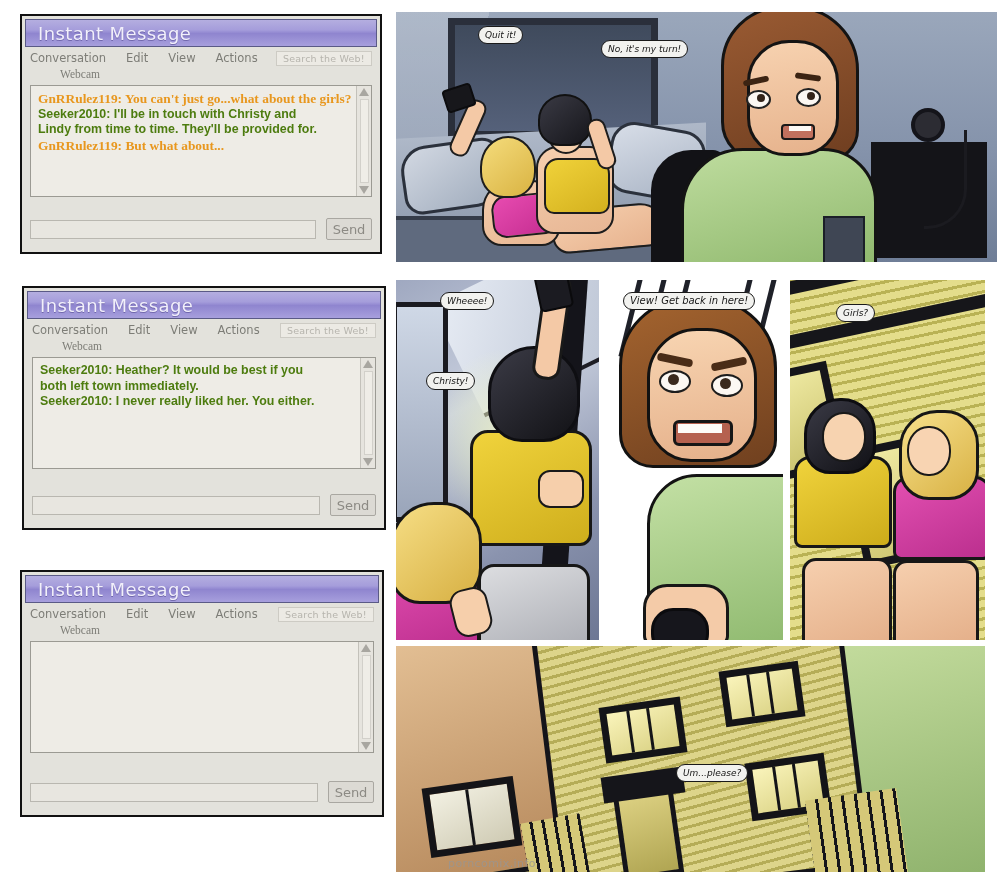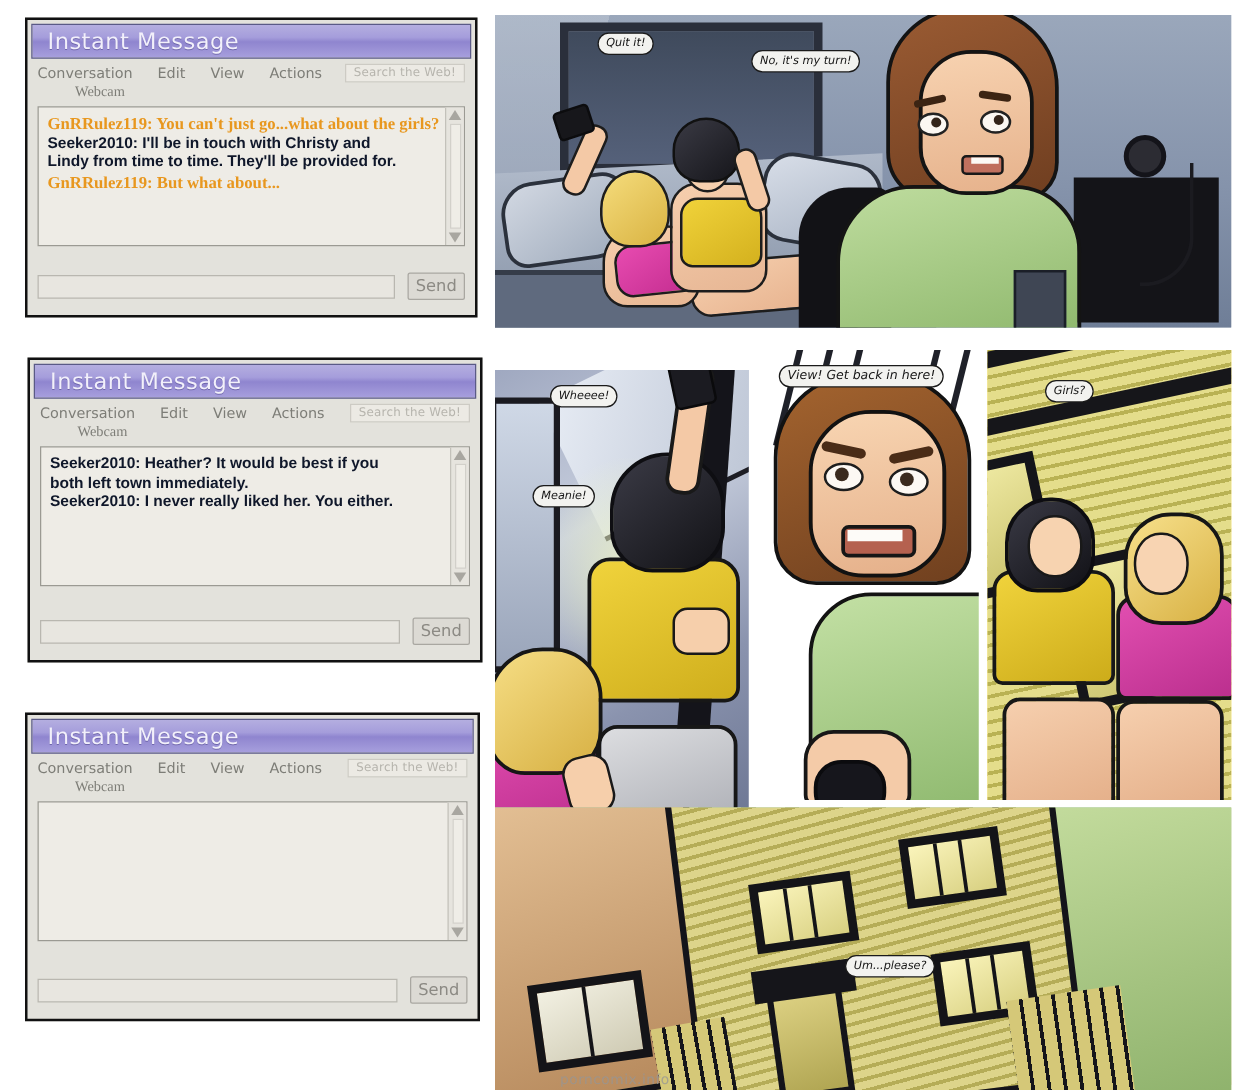--- a/index.html
+++ b/index.html
@@ -95,21 +95,21 @@
   }
   .im-chatlines {
     padding: 5px 8px 0 7px;
   }
   .chat-line {
     font-size: 12.4px;
     line-height: 15.6px;
     white-space: nowrap;
   }
   .chat-line.self {
-    color: #0f172a;
+    color: #4d7c0f;
     font-weight: bold;
     font-family: "Liberation Sans", sans-serif;
   }
   .chat-line.other {
     color: #e8971e;
     font-weight: bold;
     font-family: "Liberation Serif", serif;
     font-size: 13.4px;
   }
 
@@ -194,20 +194,21 @@
     color: #151515;
     white-space: nowrap;
     line-height: 12px;
     z-index: 6;
   }
   .bubble.big { font-size: 10px; }
 
   
   #panel-1 {
     background: linear-gradient(160deg, #8e9bb0 0%, #a6b2c4 30%, #7f8ea6 60%, #6e7d95 100%);
+    padding-left: 12px;
   }
   .p1-wall {
     position: absolute; inset: 0;
     background:
       linear-gradient(105deg, rgba(255,255,255,.20) 0 14%, rgba(0,0,0,0) 14%),
       linear-gradient(180deg, #9aa7bb 0%, #8593ab 55%, #6f7e97 100%);
   }
   .p1-window {
     position: absolute;
     left: 52px; top: 6px; width: 210px; height: 120px;
@@ -542,21 +543,21 @@
     width: 80px; height: 56px; border-radius: 24px 24px 10px 10px;
     background: #f4cba8; border: 3px solid #171717; z-index: 4;
   }
   .p3-obj {
     position: absolute; left: 44px; bottom: -16px;
     width: 52px; height: 42px; border-radius: 22px;
     background: #16161c; border: 3px solid #0b0b0e; z-index: 5;
   }
 
   
-  #panel-4 { background: #fde047; }
+  #panel-4 { background: #22c55e; }
   .p4-siding {
     position: absolute; inset: -40px;
     background: repeating-linear-gradient(
       -12deg,
       #e4dd8b 0px, #e4dd8b 7px,
       #b9b254 7px, #b9b254 10px
     );
   }
   .p4-beam {
     position: absolute; height: 13px; background: #16161a;
@@ -833,41 +834,41 @@
   <div class="p1-guy-body"></div>
   <div class="p1-tower"></div>
   <div class="p1-monitor"></div>
   <div class="p1-webcam"></div>
   <div class="p1-cable"></div>
 
   <div class="bubble" style="left:82px; top:14px;">Quit it!</div>
   <div class="bubble" style="left:205px; top:28px;">No, it's my turn!</div>
 </div>
 
-<div class="comic-panel" id="panel-2" style="left:396px; top:280px; width:203px; height:360px;margin-top:16px;">
+<div class="comic-panel" id="panel-2" style="left:396px; top:280px; width:203px; height:360px;">
   <div class="p2-ceiling"></div>
   <div class="p2-glow"></div>
   <div class="p2-jamb"></div>
   <div class="p2-door"></div>
 
   <div class="p2-dark-shorts"></div>
   <div class="p2-dark-shirt"></div>
   <div class="p2-dark-face"></div>
   <div class="p2-dark-hair"></div>
   <div class="p2-dark-arm"></div>
   <div class="p2-remote"></div>
   <div class="p2-dark-hand"></div>
 
   <div class="p2-blonde-body"></div>
   <div class="p2-blonde-face"></div>
   <div class="p2-blonde-hair"></div>
   <div class="p2-blonde-hand"></div>
 
   <div class="bubble" style="left:44px; top:12px;">Wheeee!</div>
-  <div class="bubble" style="left:30px; top:92px;">Meanie!</div>
+  <div class="bubble" style="left:30px; top:92px;">Christy!</div>
 </div>
 
 <div class="comic-panel" id="panel-3" style="left:607px; top:280px; width:176px; height:360px;">
   <div class="bg"></div>
   <div class="p3-speed" style="left:22px;"></div>
   <div class="p3-speed" style="left:46px;"></div>
   <div class="p3-speed" style="left:70px;"></div>
   <div class="p3-speed" style="left:132px;"></div>
   <div class="p3-speed" style="left:156px;"></div>
 

